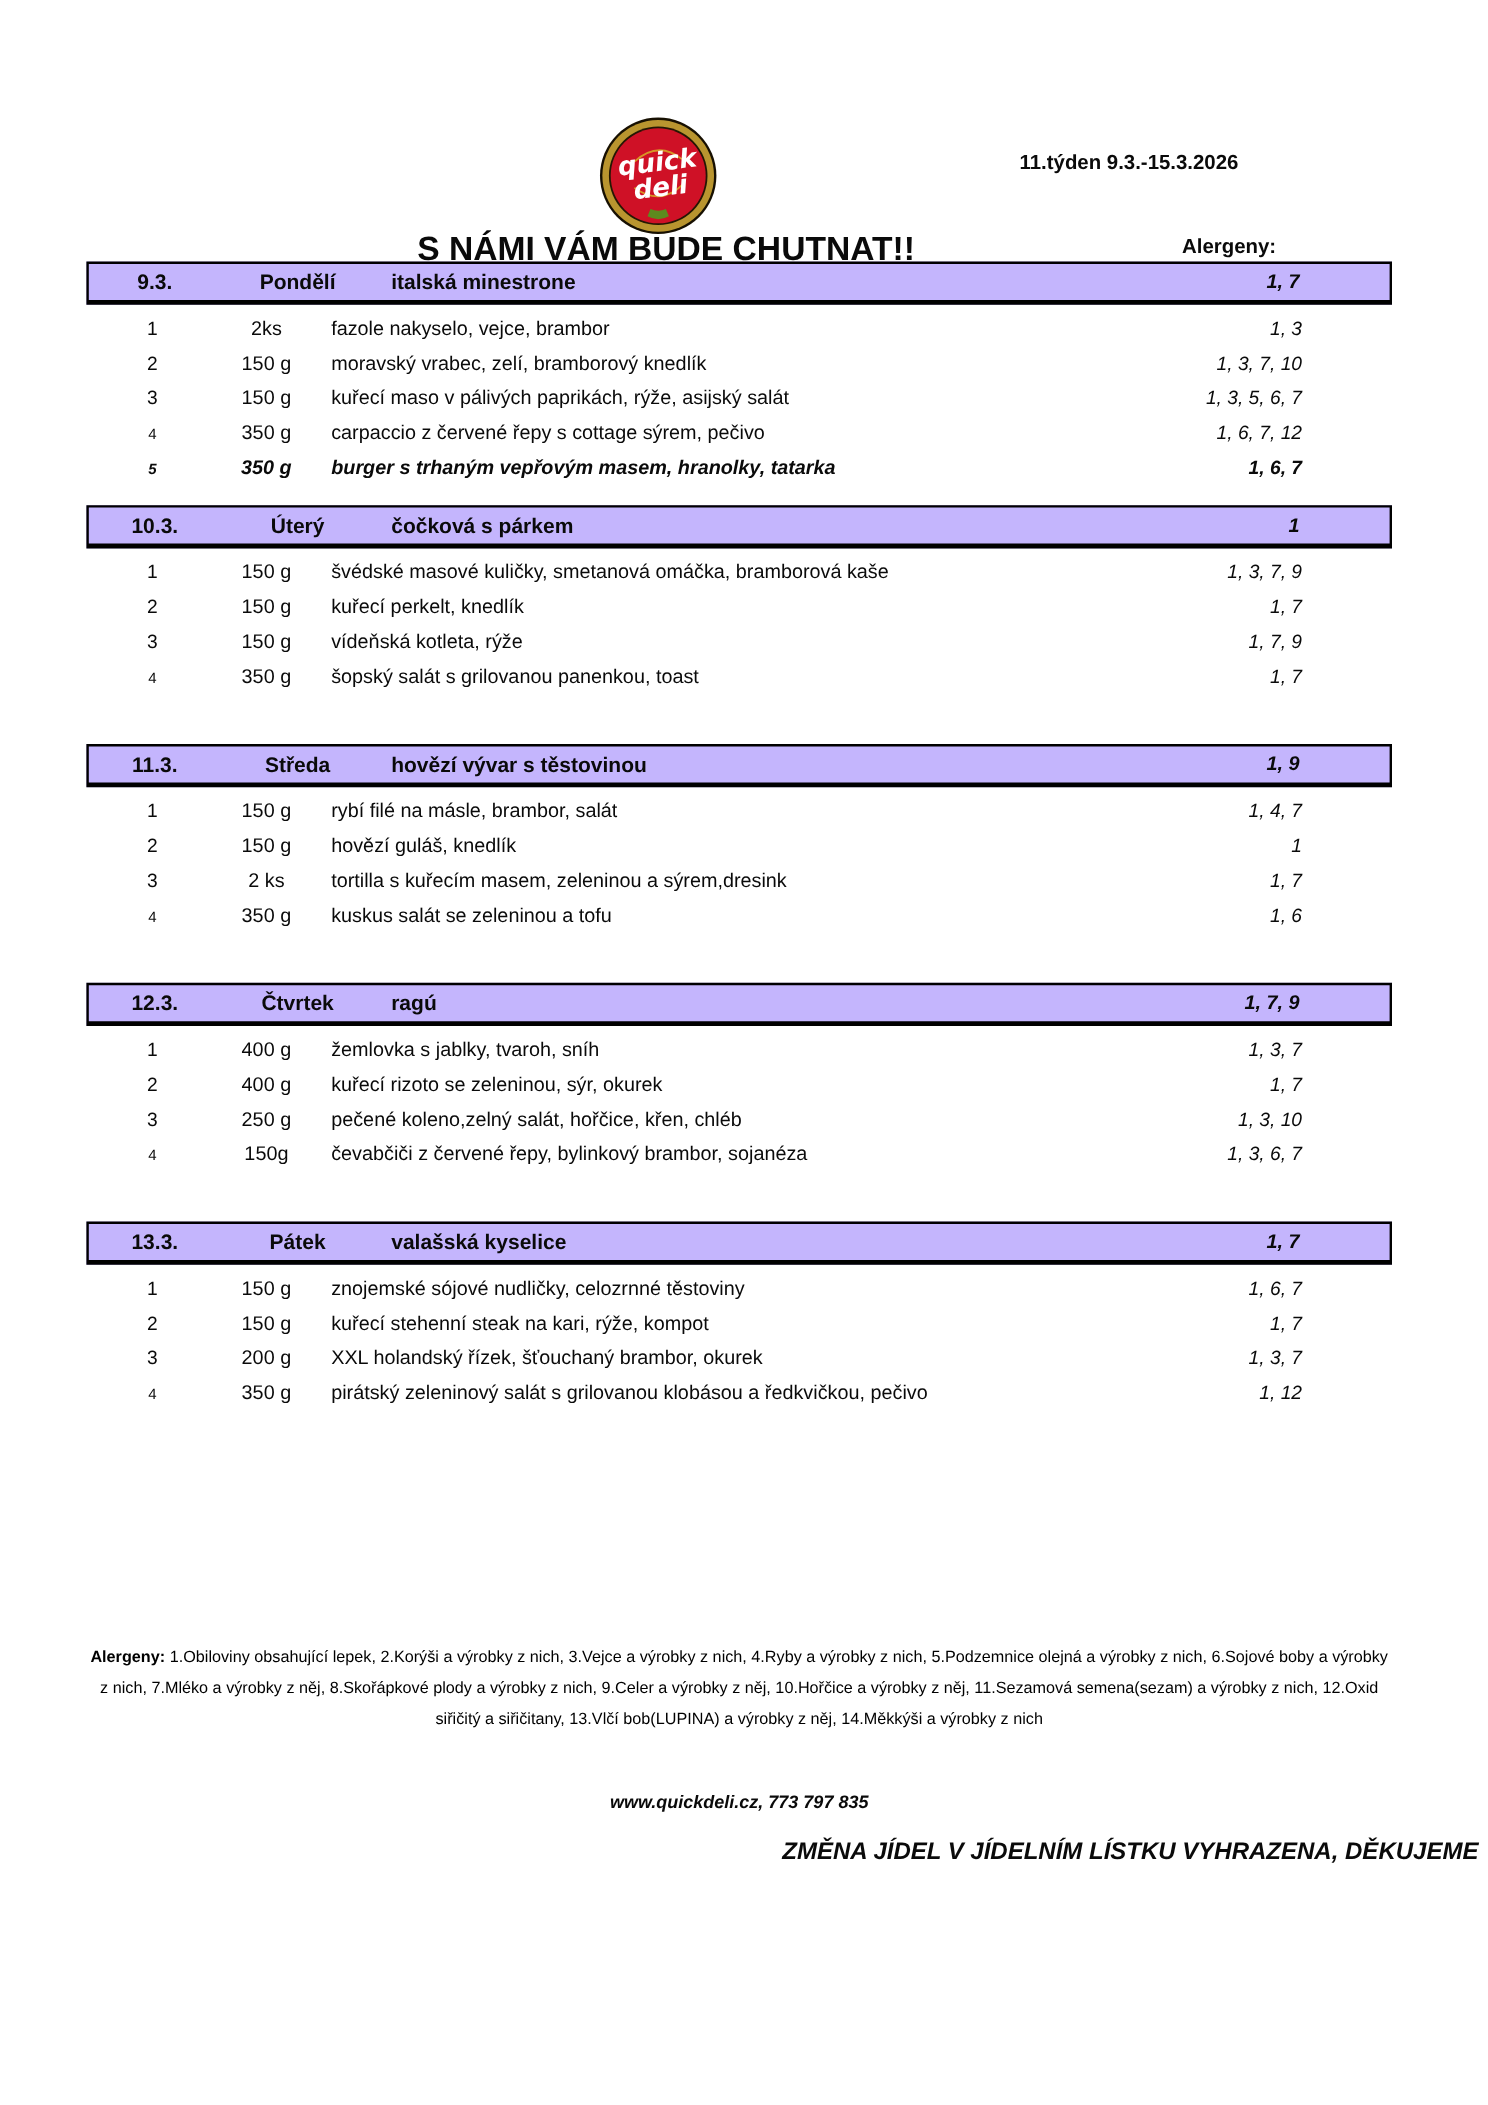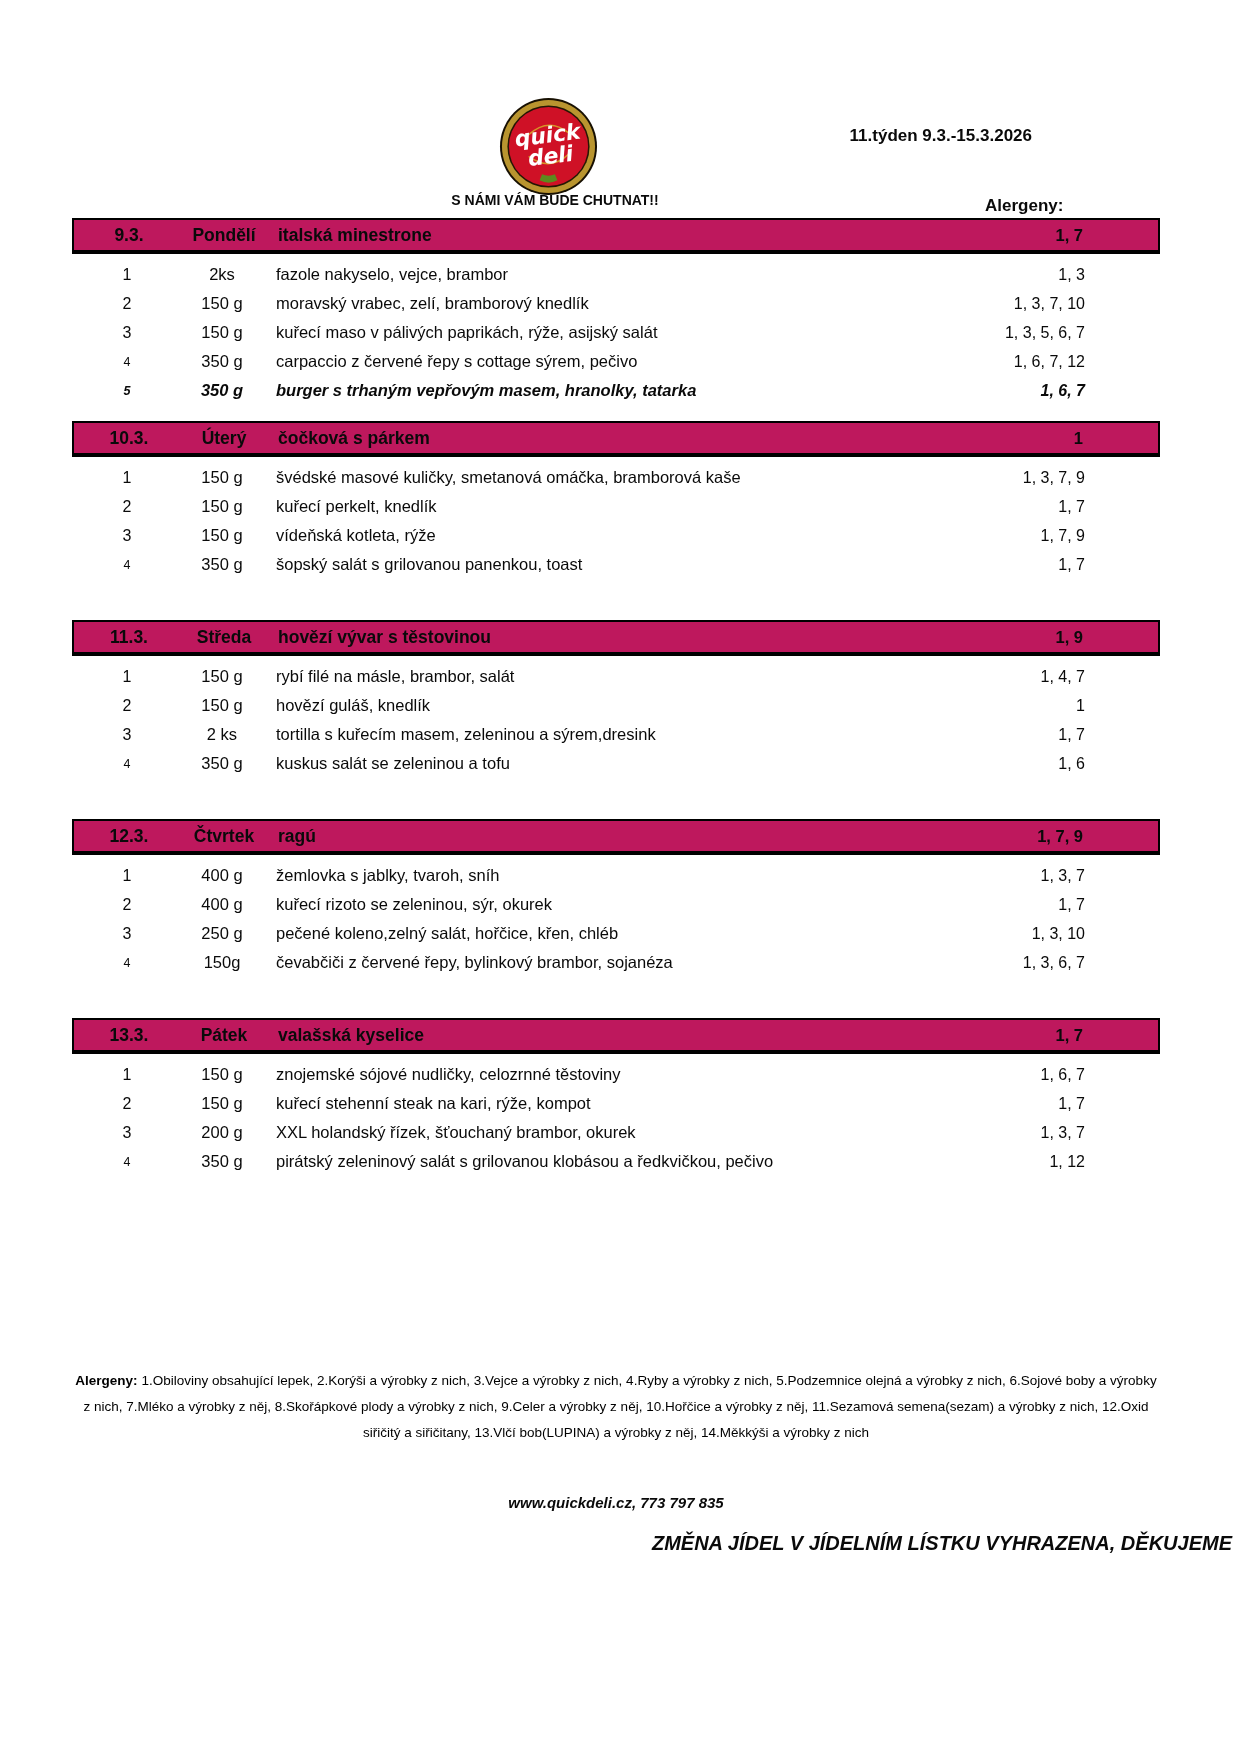--- a/index.html
+++ b/index.html
@@ -4,39 +4,39 @@
 <style>
   html,body{margin:0;padding:0;background:#ffffff;}
   .page{
     position:relative;width:1240px;height:1754px;background:#ffffff;
     font-family:"Liberation Sans",sans-serif;color:#0a0a0a;overflow:hidden;
   }
   
   .logo-wrap{position:absolute;left:499px;top:96px;width:99px;height:101px;}
   .logo-svg{width:100%;height:100%;display:block;}
   .week-title{position:absolute;top:126px;right:208px;font-size:17px;font-weight:bold;white-space:nowrap;}
-  .slogan{position:absolute;top:192px;left:0;width:1110px;text-align:center;font-size:14px;font-weight:bold;white-space:nowrap;}
+  .slogan{position:absolute;top:192px;left:0;width:1110px;text-align:center;font-size:28px;font-weight:bold;white-space:nowrap;}
   .alg-label{position:absolute;top:196px;left:985px;font-size:17px;font-weight:bold;}
   
   .days{position:absolute;top:218px;left:72px;width:1088px;}
   .day-block{margin-bottom:41px;}
   .day-block:first-child{margin-bottom:16px;}
   .day-header{
     display:grid;grid-template-columns:110px 80px 1fr 240px;align-items:center;
     border:2px solid #000;border-bottom:4px solid #000;height:30px;
-    font-weight:bold;font-size:17.5px;margin-bottom:6px;background:#be185d;
+    font-weight:bold;font-size:17.5px;margin-bottom:6px;background:#c4b5fd;gap:24px;
   }
   .menu-row{
     display:grid;grid-template-columns:110px 80px 1fr 240px;align-items:center;
     height:29px;font-size:16.5px;
   }
   .c1{text-align:center;white-space:nowrap;}
   .c2{text-align:center;white-space:nowrap;}
   .c3{padding-left:14px;white-space:nowrap;}
-  .c4{text-align:right;padding-right:75px;white-space:nowrap;font-size:16px;}
+  .c4{text-align:right;padding-right:75px;white-space:nowrap;font-size:16px;font-style:italic;}
   .day-header .c4{font-size:16.5px;}
   .num{font-size:16px;}
   .num-small{font-size:12.5px;}
   .highlight{font-weight:bold;font-style:italic;}
   
   .legend{
     position:absolute;top:1368px;left:72px;width:1088px;
     font-size:13.5px;line-height:26px;text-align:center;color:#000000;
   }
   .legend-label{font-weight:bold;}

